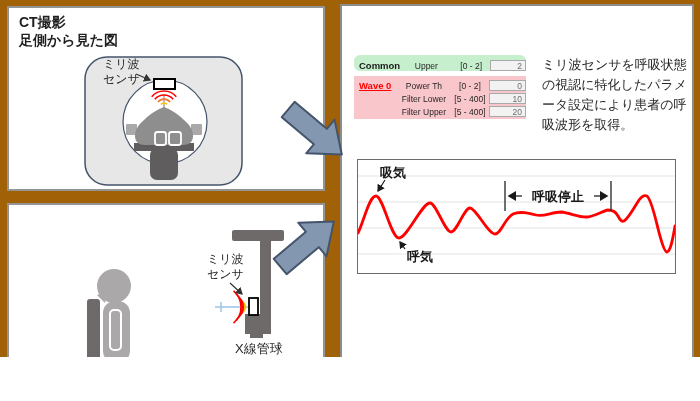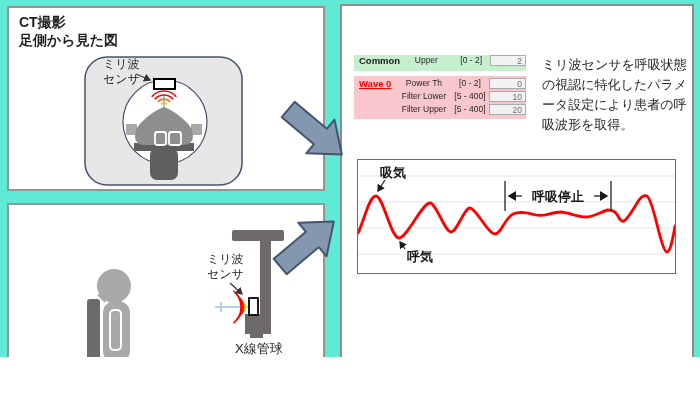--- a/index.html
+++ b/index.html
@@ -1,28 +1,28 @@
 <!DOCTYPE html>
 <html><head>
 <meta charset="utf-8">
 <style>
   html,body{margin:0;padding:0;background:#ffffff;}
-  .canvas{position:relative;width:700px;height:357px;background:#5eead4;
+  .canvas{position:relative;width:700px;height:357px;background:#a16207;
           font-family:"Liberation Sans",sans-serif;overflow:hidden;}
   .panel{position:absolute;background:#fff;border:2px solid #949494;box-sizing:border-box;}
   .panel-ct{left:7px;top:6px;width:318px;height:185px;}
   .panel-xray{left:7px;top:203px;width:318px;height:191px;}
   .panel-right{left:340px;top:4px;width:354px;height:390px;border-color:#8c8c8c;}
   .panel-title{position:absolute;left:10px;top:5px;font-size:14px;font-weight:bold;
                color:#1f1f1f;line-height:18px;white-space:pre;}
   .art{position:absolute;left:0;top:0;}
 
   
   .ptable{position:absolute;left:12px;top:49px;width:172px;}
-  .trow{display:flex;align-items:flex-start;box-sizing:border-box;padding-left:5px;}
+  .trow{display:flex;align-items:flex-end;box-sizing:border-box;padding-left:5px;border-radius:6px;}
   .trow-green{background:#c6efce;height:16px;margin-bottom:5px;}
   .tblock-pink{background:#f9c6cb;padding:2px 0;}
   .tblock-pink .trow{height:13px;}
   .tgroup{width:44px;font-size:9.5px;font-weight:bold;color:#1a1a1a;}
   .tgroup.wave{color:#ff0000;text-decoration:underline;}
   .tname{width:62px;font-size:8.5px;color:#262626;text-align:center;}
   .trange{width:44px;font-size:8.5px;color:#262626;text-align:center;}
   .tinput{width:42px;height:11px;background:#f2f2f2;border:1px solid #a9a9a9;
           font-size:8.5px;color:#6e6e6e;text-align:right;line-height:11px;
           padding-right:3px;box-sizing:border-box;}

